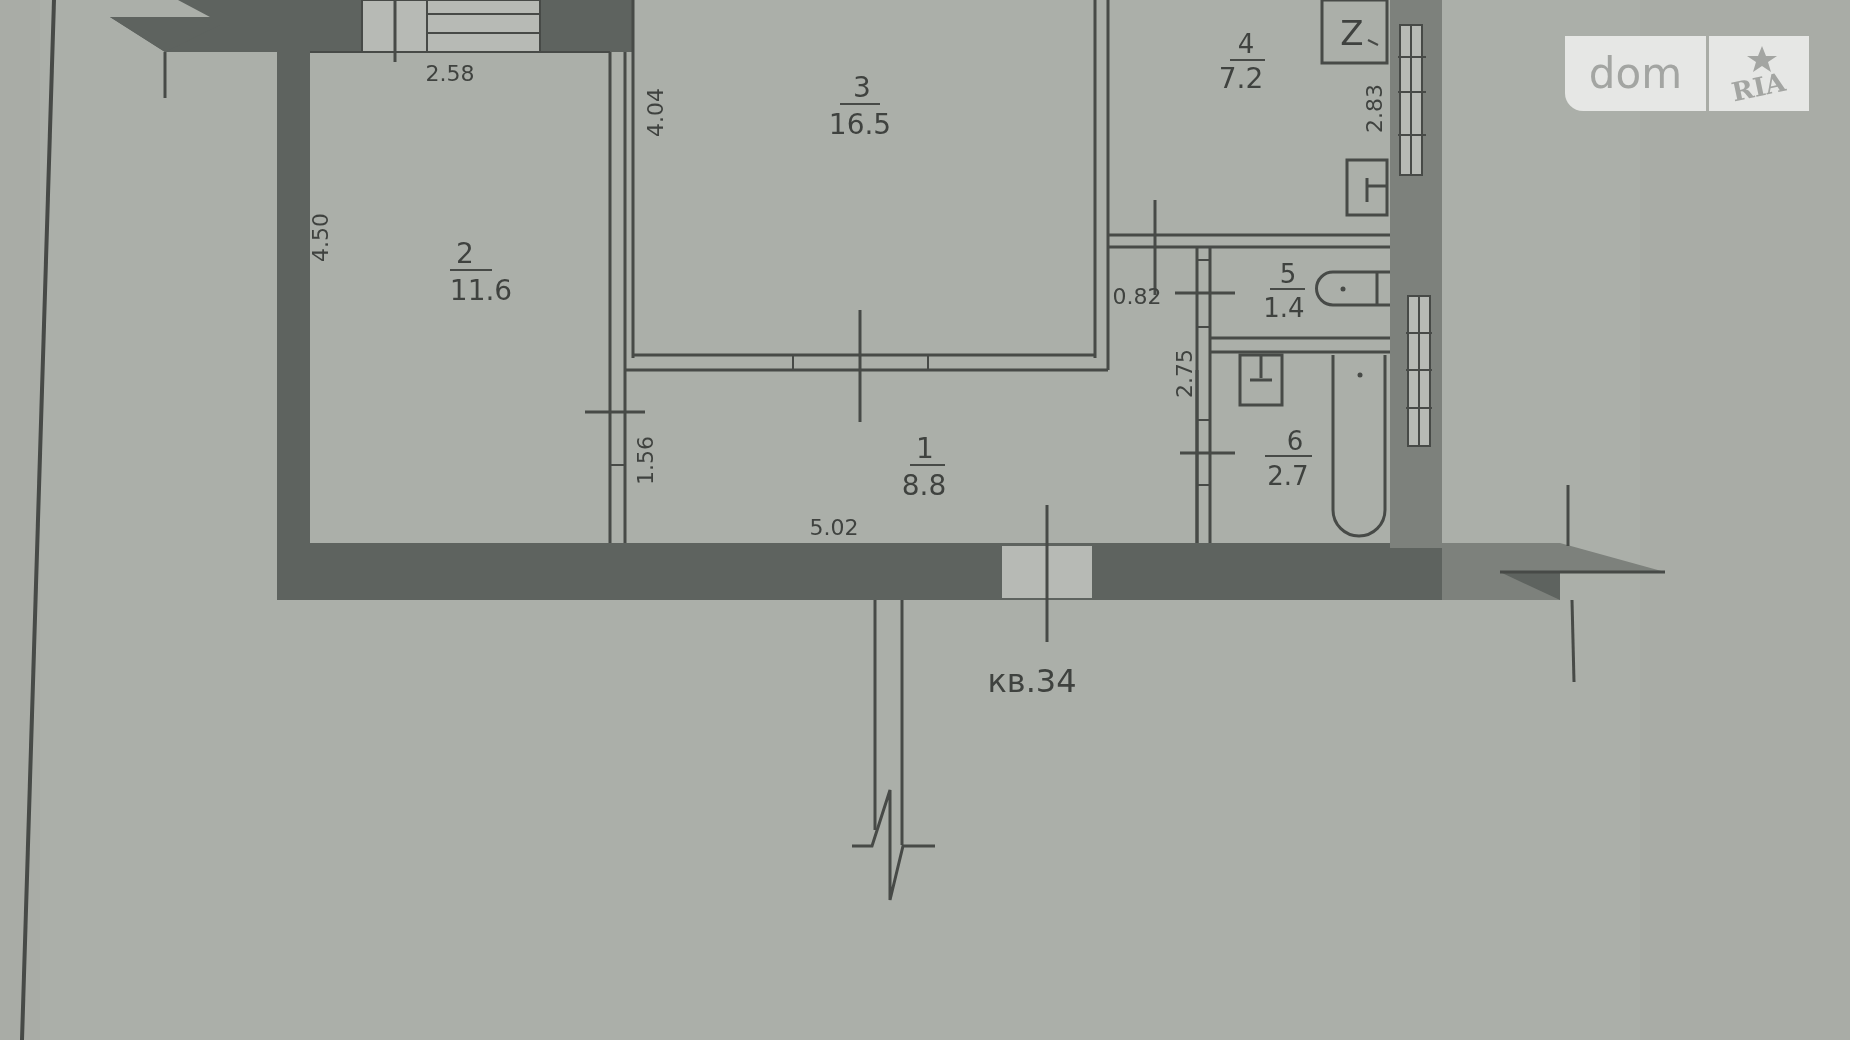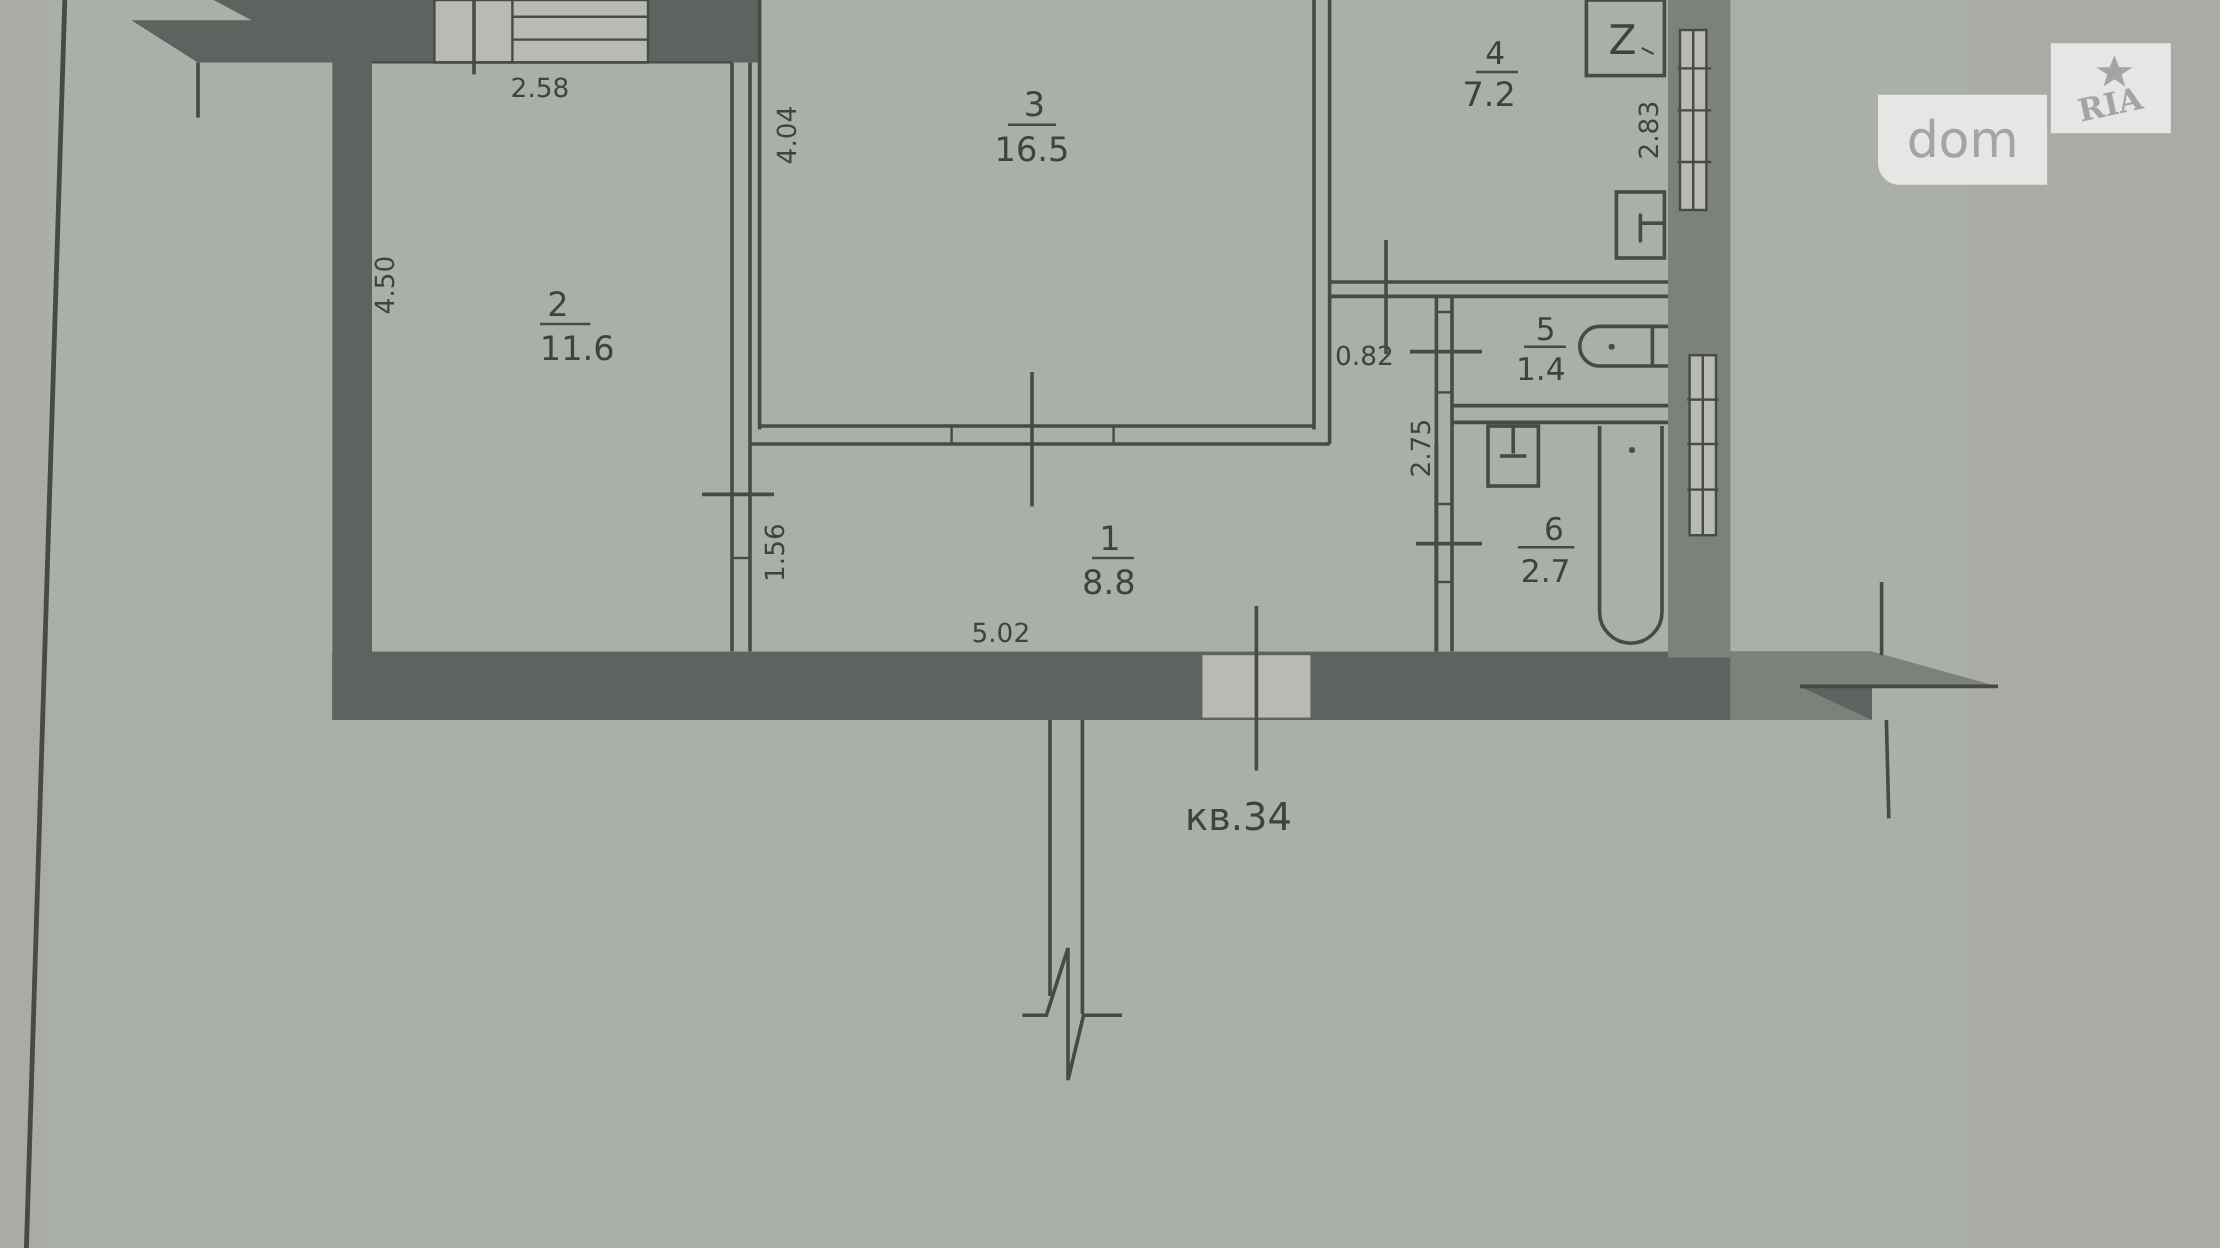--- a/index.html
+++ b/index.html
@@ -1,20 +1,20 @@
 <!DOCTYPE html>
 <html><head>
 <meta charset="utf-8">
 <style>
   html,body{margin:0;padding:0;}
   body{width:1850px;height:1040px;overflow:hidden;background:#a9aca6;position:relative;font-family:"DejaVu Sans",sans-serif;}
   #plan{position:absolute;left:0;top:0;width:1850px;height:1040px;}
   .lbl{font-family:"DejaVu Sans",sans-serif;fill:#3f423f;}
   .logo{position:absolute;left:1565px;top:36px;width:244px;height:75px;display:flex;}
-  .logo-left{width:141px;height:75px;background:#e6e7e5;border-bottom-left-radius:18px;display:flex;align-items:center;justify-content:center;color:#a3a5a2;font-family:"DejaVu Sans",sans-serif;font-size:42px;margin-top:43px;}
+  .logo-left{width:141px;height:75px;background:#e6e7e5;border-bottom-left-radius:18px;display:flex;align-items:center;justify-content:center;color:#a3a5a2;font-family:"DejaVu Sans",sans-serif;font-size:42px;}
   .logo-sep{width:3px;background:#a9aca6;}
   .logo-right{flex:1;background:#e6e7e5;display:flex;align-items:center;justify-content:center;}
 </style>
 </head>
 <body>
 
 <svg id="plan" viewBox="0 0 1850 1040" xmlns="http://www.w3.org/2000/svg">
 
   <rect x="0" y="0" width="1850" height="1040" fill="#a9aca6"></rect>
   <rect x="40" y="0" width="1600" height="1040" fill="#aeb1ab" opacity="0.5"></rect>

